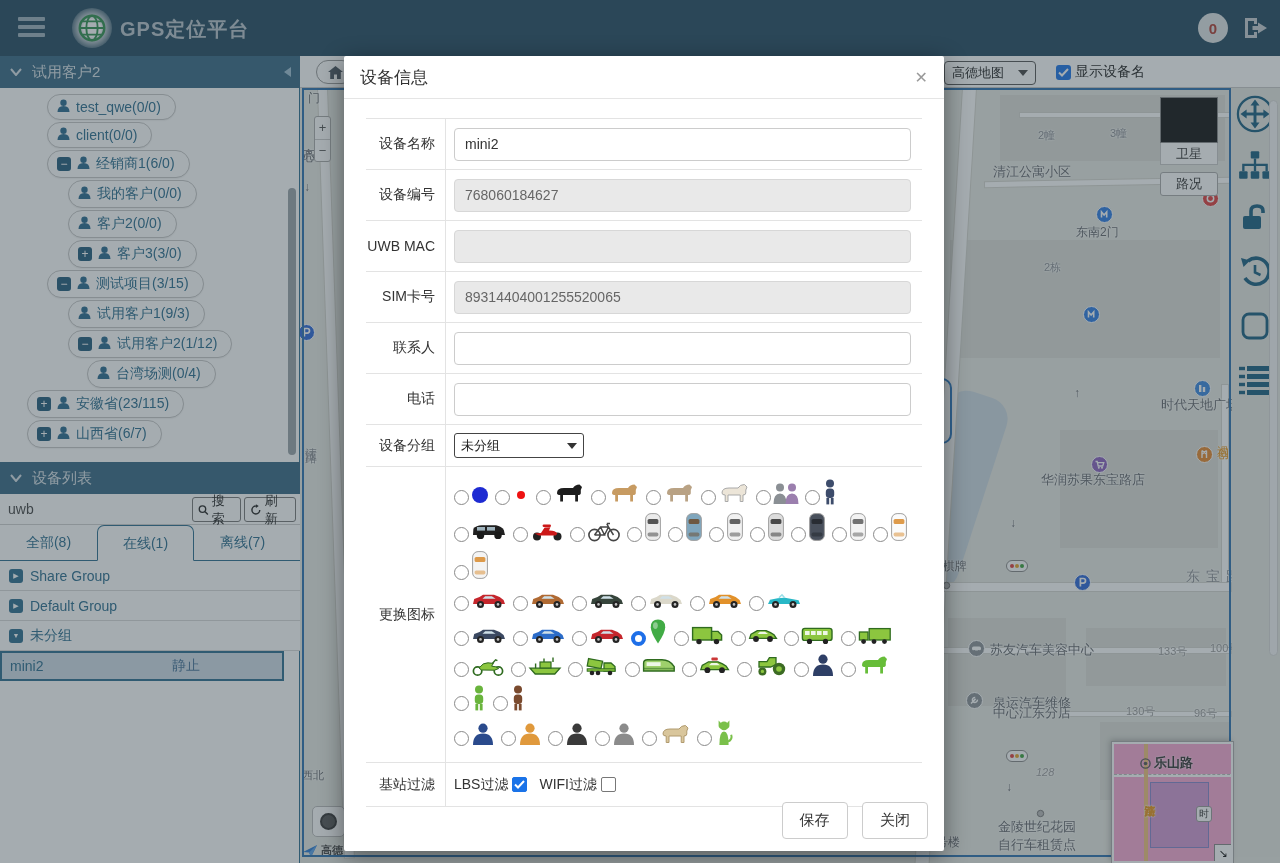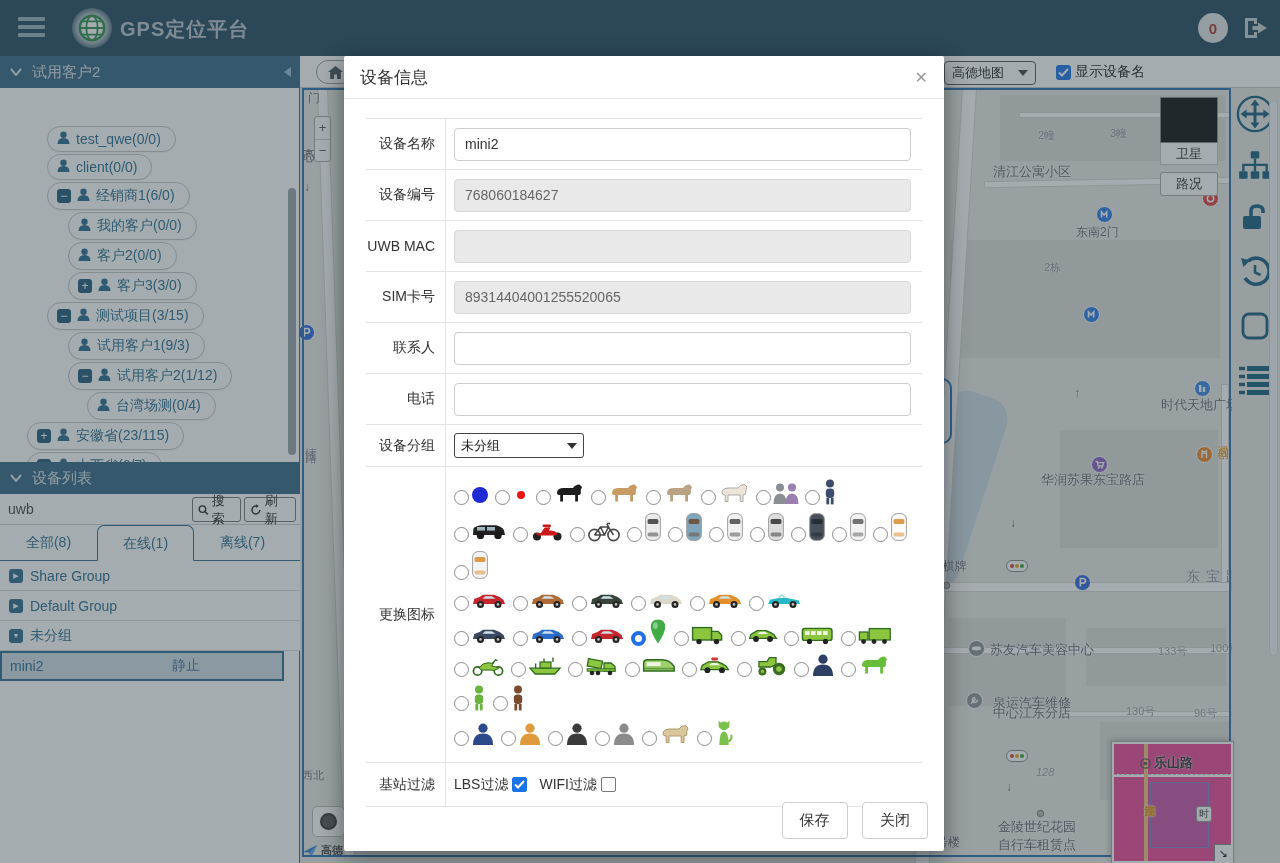--- a/index.html
+++ b/index.html
@@ -14,21 +14,21 @@
   #logo{left:72px;top:8px;width:40px;height:40px;border-radius:50%;background:radial-gradient(circle,#ffffff 30%,rgba(255,255,255,.25) 70%,rgba(255,255,255,0) 100%);display:flex;align-items:center;justify-content:center;}
   #app-title{left:120px;top:16px;font-size:20px;font-weight:bold;color:#b9c4cc;letter-spacing:1px;}
   #badge{left:1198px;top:13px;width:30px;height:30px;border-radius:50%;background:#dfe3e6;color:#b03a30;font-weight:bold;font-size:15px;display:flex;align-items:center;justify-content:center;cursor:pointer;}
   #logout{left:1242px;top:15px;width:28px;height:26px;cursor:pointer;}
 
   
   #sidebar{left:0;top:56px;width:300px;height:807px;background:#fff;z-index:5;border-right:1px solid #2a6c8e;}
   .panel-hdr{left:0;width:300px;height:32px;background:#356683;color:#d8e1e7;font-size:15px;display:flex;align-items:center;padding-left:10px;gap:10px;}
   .chev{width:12px;height:8px;}
   .collapse-tri{position:absolute;right:9px;top:11px;width:0;height:0;border-top:5px solid transparent;border-bottom:5px solid transparent;border-right:7px solid #9fc0d4;cursor:pointer;}
-  #tree{left:0;top:32px;width:286px;height:374px;overflow:hidden;padding-top:4px;margin-top:32px;}
+  #tree{left:0;top:32px;width:286px;height:374px;overflow:hidden;padding-top:4px;}
   .tree-row{margin:2px 0;}
   .pill{display:inline-flex;align-items:center;gap:6px;border:1px solid #c6c6c6;border-radius:14px;background:#fff;padding:4px 14px 4px 9px;font-size:14px;color:#2a6c8e;cursor:pointer;box-shadow:0 1px 1px rgba(0,0,0,.05);}
   .exp{display:inline-flex;width:14px;height:14px;background:#20597a;color:#fff;border-radius:3px;font-size:12px;line-height:13px;align-items:center;justify-content:center;cursor:pointer;flex:none;}
   #tree-scroll{left:288px;top:132px;width:8px;height:267px;background:#9aa2a8;border-radius:4px;cursor:pointer;}
   #dev-hdr{top:406px;}
   #search-row{left:0;top:438px;width:300px;height:31px;background:#fff;border-bottom:1px solid #cfcfcf;}
   #search-input{left:6px;top:3px;width:180px;height:24px;border:none;outline:none;font-size:14px;color:#444;}
   .sbtn{top:3px;height:25px;background:#fff;border:1px solid #777;border-radius:3px;font-size:13px;color:#222;display:flex;align-items:center;justify-content:center;gap:3px;cursor:pointer;padding:0 5px;}
   #btn-search{left:192px;width:49px;}
   #btn-refresh{left:244px;width:52px;}
@@ -65,21 +65,21 @@
   #amap .tx{font-size:11px;font-weight:bold;color:#444;text-shadow:0 0 2px #fff;}
 
   #sat-box{left:1160px;top:97px;width:58px;height:46px;background:#101010;border:1px solid #888;z-index:3;cursor:pointer;}
   #sat-lab{left:1160px;top:143px;width:58px;height:22px;background:#fff;border:1px solid #c8c8c8;border-top:none;font-size:13px;color:#333;text-align:center;line-height:22px;z-index:3;cursor:pointer;}
   #traffic-btn{left:1160px;top:172px;width:58px;height:24px;background:#fff;border:1px solid #aaa;border-radius:3px;font-size:13px;color:#333;text-align:center;line-height:22px;z-index:3;cursor:pointer;}
 
   #side-icons{left:1232px;top:88px;width:48px;height:769px;background:#e6e7e2;z-index:2;}
   .tool{position:absolute;left:3px;width:40px;height:40px;display:flex;align-items:center;justify-content:center;cursor:pointer;}
   #vslider{left:1269px;top:100px;width:9px;height:556px;background:#f4f5f6;border:1px solid #d8d8d8;border-radius:5px;z-index:3;cursor:pointer;}
 
-  #minimap{left:1112px;top:742px;width:121px;height:121px;background:#ec4899;border:2px solid #fff;outline:1px solid #aaa;box-shadow:-2px -2px 6px rgba(0,0,0,.25);z-index:3;overflow:hidden;}
+  #minimap{left:1112px;top:742px;width:121px;height:121px;background:#f9a8d4;border:2px solid #fff;outline:1px solid #aaa;box-shadow:-2px -2px 6px rgba(0,0,0,.25);z-index:3;overflow:hidden;}
   #minimap .mm-road-h{position:absolute;left:0;top:30px;width:121px;height:3px;background:#fff;border-top:1px dashed #bbb;}
   #minimap .mm-road-v{position:absolute;left:30px;top:0;width:4px;height:121px;background:#f0c27d;}
   #mm-title{position:absolute;left:26px;top:10px;font-size:13px;font-weight:bold;color:#333;text-shadow:0 0 2px #fff;display:flex;gap:3px;align-items:center;}
   #mm-view{position:absolute;left:36px;top:38px;width:59px;height:66px;background:rgba(110,110,210,.28);border:1.5px solid #8585cc;}
   #mm-road-name{position:absolute;left:28px;top:52px;writing-mode:vertical-rl;font-size:11px;color:#e8941a;font-weight:bold;text-shadow:0 0 2px #fff;}
   #mm-poi{position:absolute;left:82px;top:62px;background:#fff;border:1px solid #999;border-radius:3px;font-size:10px;color:#333;padding:0 2px;}
   #mm-btn{position:absolute;left:100px;top:100px;width:18px;height:18px;background:#fff;border:1px solid #888;font-size:11px;color:#111;text-align:center;line-height:17px;cursor:pointer;}
 
   
   #overlay{left:0;top:0;width:1280px;height:863px;background:rgba(55,70,80,.45);z-index:40;}

